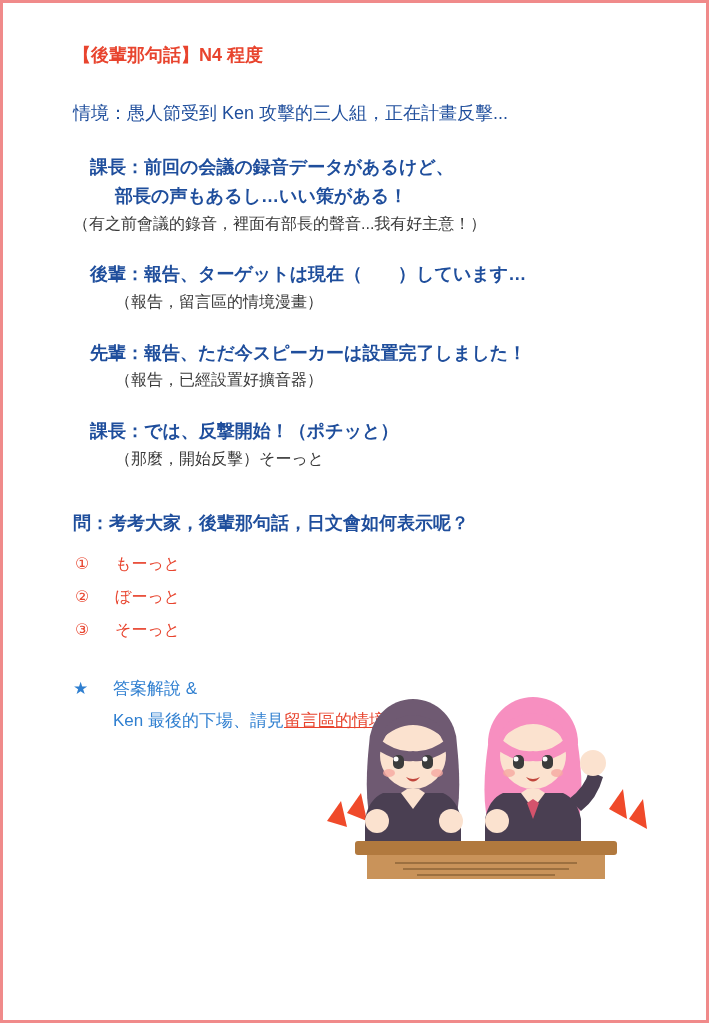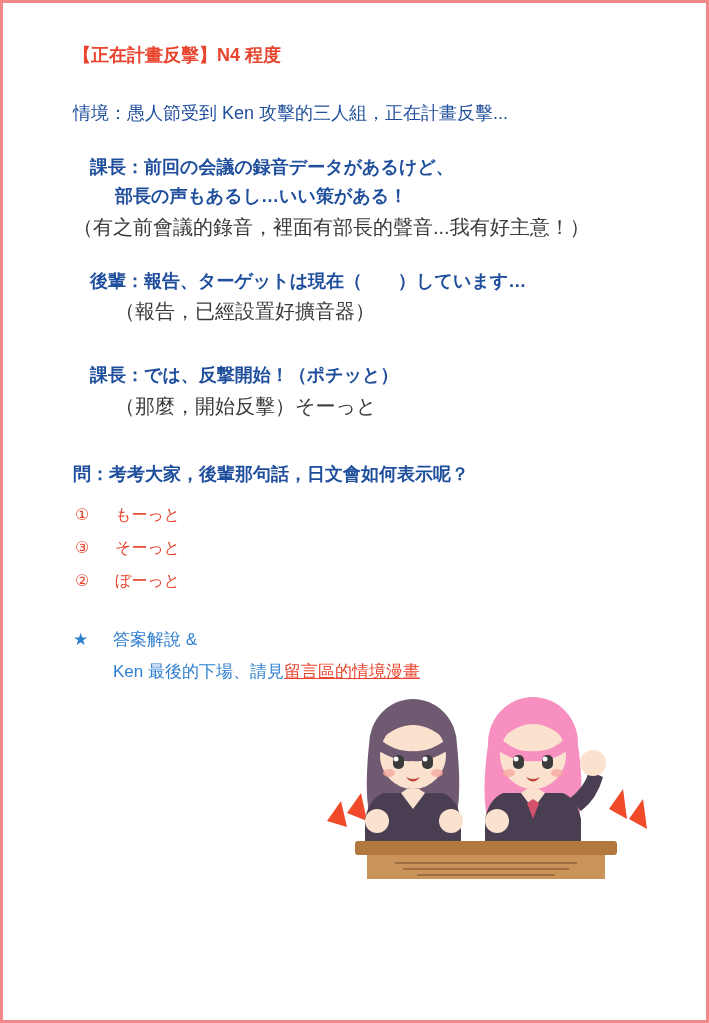--- a/index.html
+++ b/index.html
@@ -48,21 +48,21 @@
     font-weight: bold;
     font-size: 18px;
     line-height: 1.6;
     padding-left: 17px;
   }
   .jp-indent {
     padding-left: 42px;
   }
   .zh {
     color: #3a3a3a;
-    font-size: 20px;
+    font-size: 16px;
     line-height: 1.6;
   }
   .zh-indent {
     padding-left: 42px;
   }
   .zh-noindent {
     padding-left: 0;
   }
   .spacer-sm { height: 10px; }
   .question {
@@ -114,58 +114,62 @@
     height: 200px;
   }
 </style>
 </head>
 <body>
 
 <div class="page">
 
   <div class="content">
 
-    <div class="title">【正在計畫反擊】N4 程度</div>
+    <div class="title">【後輩那句話】N4 程度</div>
 
     <div class="scene">情境：愚人節受到 Ken 攻擊的三人組，正在計畫反擊...</div>
 
     <div class="dialog-block">
       <div class="jp">課長：前回の会議の録音データがあるけど、</div>
       <div class="jp jp-indent">部長の声もあるし…いい策がある！</div>
       <div class="zh zh-noindent">（有之前會議的錄音，裡面有部長的聲音...我有好主意！）</div>
     </div>
 
     <div class="spacer-sm"></div>
 
     <div class="dialog-block">
       <div class="jp">後輩：報告、ターゲットは現在（　　）しています…</div>
+      <div class="zh zh-indent">（報告，留言區的情境漫畫）</div>
+    </div>
+
+    <div class="spacer-sm"></div>
+
+    <div class="dialog-block">
+      <div class="jp">先輩：報告、ただ今スピーカーは設置完了しました！</div>
       <div class="zh zh-indent">（報告，已經設置好擴音器）</div>
     </div>
-
-    <div class="spacer-sm"></div>
-
 
     <div class="spacer-sm"></div>
 
     <div class="dialog-block">
       <div class="jp">課長：では、反撃開始！（ポチッと）</div>
       <div class="zh zh-indent">（那麼，開始反擊）そーっと</div>
     </div>
 
     <div class="question">問：考考大家，後輩那句話，日文會如何表示呢？</div>
 
     <div class="options">
       <div class="option">
         <span class="num">①</span><span>もーっと</span>
       </div>
       <div class="option">
+        <span class="num">②</span><span>ぼーっと</span>
+      </div>
+      <div class="option">
         <span class="num">③</span><span>そーっと</span>
-      </div>
-      <div class="option">
-        <span class="num">②</span><span>ぼーっと</span>
       </div>
     </div>
 
     <div class="footer">
       <div class="footer-line">
         <span class="star">★</span><span>答案解說 &amp;</span>
       </div>
       <div class="footer-line ken-indent">
         <span>Ken 最後的下場、請見</span><span class="underline-link">留言區的情境漫畫</span>
       </div>

